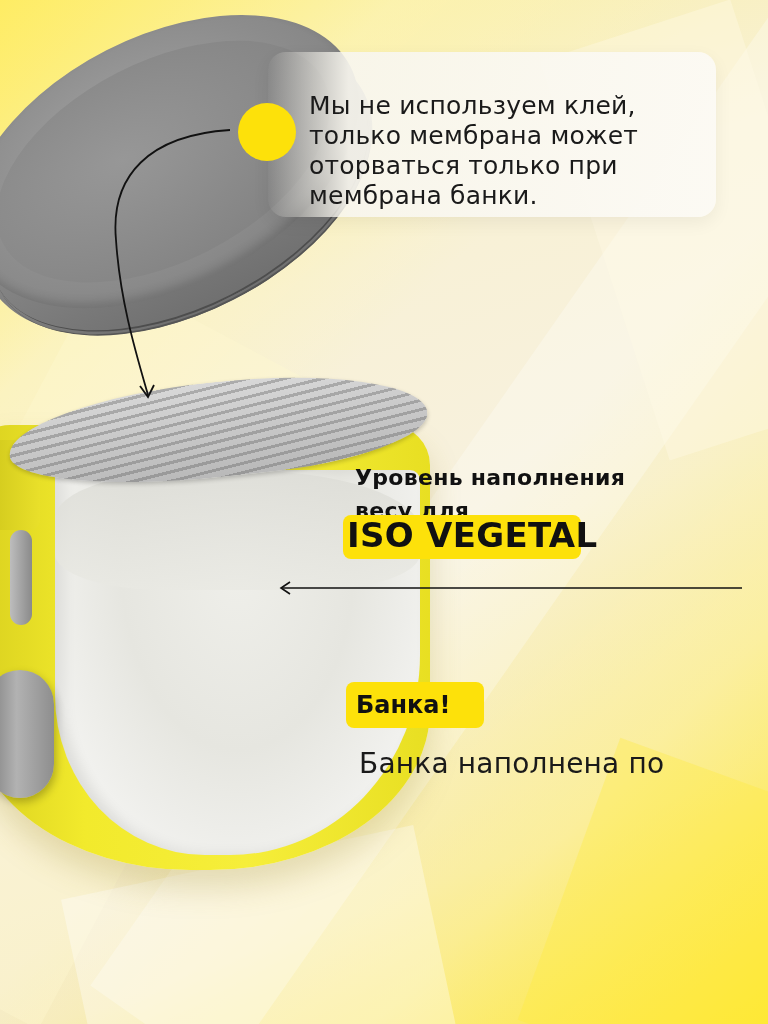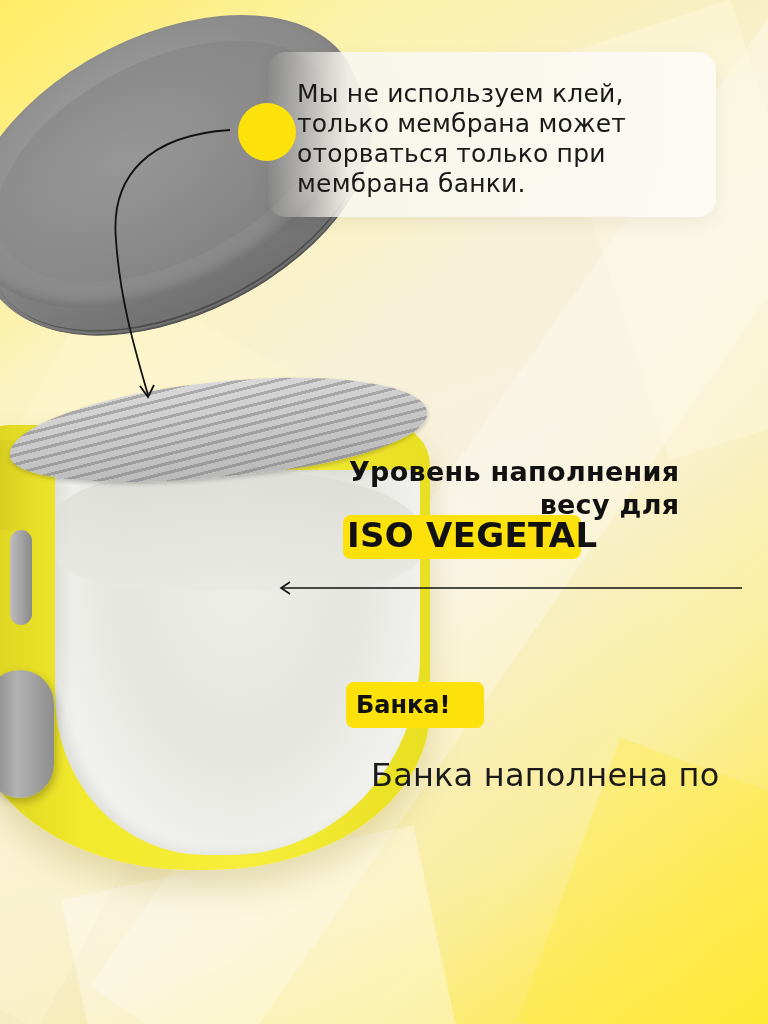--- a/index.html
+++ b/index.html
@@ -37,34 +37,34 @@
     background:
       repeating-linear-gradient(-8deg, rgba(90,90,90,0.35) 0 3px, rgba(0,0,0,0) 3px 9px),
       linear-gradient(180deg, #d8d8d8 0%, #b9b9b9 100%);
     box-shadow: 0 2px 4px rgba(0,0,0,0.2); }
 
   
   .bubble { position: absolute; left: 268px; top: 52px; width: 448px; height: 165px; border-radius: 18px;
     background: linear-gradient(90deg, rgba(200,200,200,0.0) 0%, rgba(248,246,238,0.92) 18%, rgba(252,250,244,0.96) 100%);
     box-shadow: 0 6px 18px rgba(0,0,0,0.06); }
   .dot { position: absolute; left: 238px; top: 103px; width: 58px; height: 58px; border-radius: 50%; background: #fde10a; }
-  .bubble-text { position: absolute; left: 293px; top: 75px; width: 410px; font-size: 25px; line-height: 30px; color: #1a1a1a; margin: 4px; letter-spacing: 0.2px; }
+  .bubble-text { position: absolute; left: 293px; top: 75px; width: 410px; font-size: 25px; line-height: 30px; color: #1a1a1a; margin: 16px; letter-spacing: 0.2px; }
 
   
-  .headline { position: absolute; left: 347px; top: 453px; font-size: 27px; line-height: 33px; font-weight: bold; color: #111; margin: 2px; letter-spacing: 0.3px; text-align: right; }
+  .headline { position: absolute; left: 347px; top: 453px; font-size: 22px; line-height: 33px; font-weight: bold; color: #111; margin: 8px; letter-spacing: 0.3px; }
   .highlight { position: absolute; left: 343px; top: 515px; width: 238px; height: 44px; border-radius: 8px; background: #fde10a; }
   .highlight-text { position: absolute; left: 347px; top: 519px; font-size: 34px; line-height: 33px; font-weight: bold; color: #111; letter-spacing: 0.3px; }
 
   
   svg.overlay { position: absolute; left: 0; top: 0; width: 768px; height: 1024px; pointer-events: none; }
 
   
   .badge { position: absolute; left: 346px; top: 682px; width: 138px; height: 46px; border-radius: 8px; background: #fde10a; }
   .badge-text { position: absolute; left: 356px; top: 690px; font-size: 24px; line-height: 30px; font-weight: bold; color: #111; }
-  .note { position: absolute; left: 355px; top: 744px; width: 360px; font-size: 32px; line-height: 31px; color: #1a1a1a; margin: 16px; letter-spacing: 0.2px; }
+  .note { position: absolute; left: 355px; top: 744px; width: 360px; font-size: 28px; line-height: 31px; color: #1a1a1a; margin: 4px; letter-spacing: 0.2px; }
 </style>
 </head>
 <body>
 
 <div class="canvas">
   <div class="facet f1"></div>
   <div class="facet f2"></div>
   <div class="facet f3"></div>
   <div class="facet f4"></div>
   <div class="facet f5"></div>

